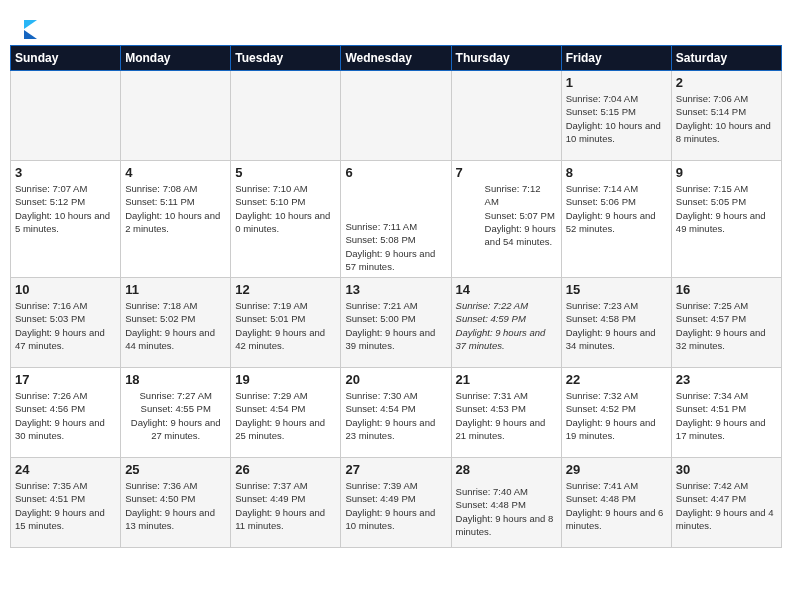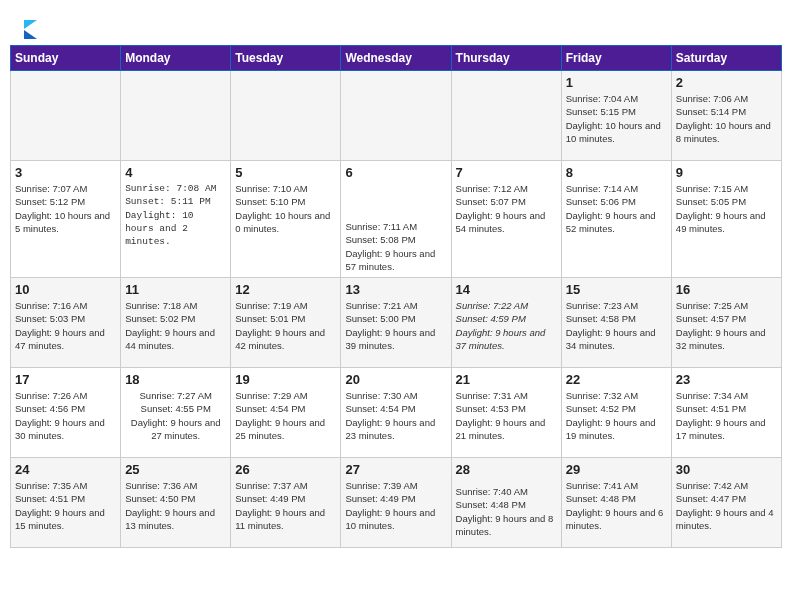--- a/index.html
+++ b/index.html
@@ -39,21 +39,21 @@
       font-size: 15px;
       font-weight: normal;
       color: #333;
     }
     table {
       width: 100%;
       border-collapse: collapse;
       table-layout: fixed;
     }
     thead tr th {
-      background-color: #4c1d95;
+      background-color: #0f172a;
       color: #fff;
       font-size: 12px;
       font-weight: bold;
       padding: 5px 4px;
       text-align: left;
       border: 1px solid #1565c0;
     }
     tbody tr td {
       border: 1px solid #ccc;
       vertical-align: top;
@@ -135,39 +135,39 @@
       </tr>
       <tr>
         <td>
           <div class="day-number">3</div>
           <div class="day-info" style="white-space: pre-line;">Sunrise: 7:07 AM
 Sunset: 5:12 PM
 Daylight: 10 hours and 5 minutes.</div>
         </td>
         <td>
           <div class="day-number">4</div>
-          <div class="day-info" style="white-space: pre-line; font-family: Liberation Mono, monospace;">Sunrise: 7:08 AM
+          <div class="day-info" style="white-space: pre-line;">Sunrise: 7:08 AM
 Sunset: 5:11 PM
 Daylight: 10 hours and 2 minutes.</div>
         </td>
         <td>
           <div class="day-number">5</div>
           <div class="day-info" style="white-space: pre-line;">Sunrise: 7:10 AM
 Sunset: 5:10 PM
 Daylight: 10 hours and 0 minutes.</div>
         </td>
         <td>
           <div class="day-number">6</div>
           <div class="day-info" style="white-space: pre-line; margin-top: 40px;">Sunrise: 7:11 AM
 Sunset: 5:08 PM
 Daylight: 9 hours and 57 minutes.</div>
         </td>
         <td>
           <div class="day-number">7</div>
-          <div class="day-info" style="white-space: pre-line;">Sunrise: 7:12 AM
+          <div class="day-info" style="white-space: pre-line; margin-left: 29px;">Sunrise: 7:12 AM
 Sunset: 5:07 PM
 Daylight: 9 hours and 54 minutes.</div>
         </td>
         <td>
           <div class="day-number">8</div>
           <div class="day-info" style="white-space: pre-line;">Sunrise: 7:14 AM
 Sunset: 5:06 PM
 Daylight: 9 hours and 52 minutes.</div>
         </td>
         <td>

